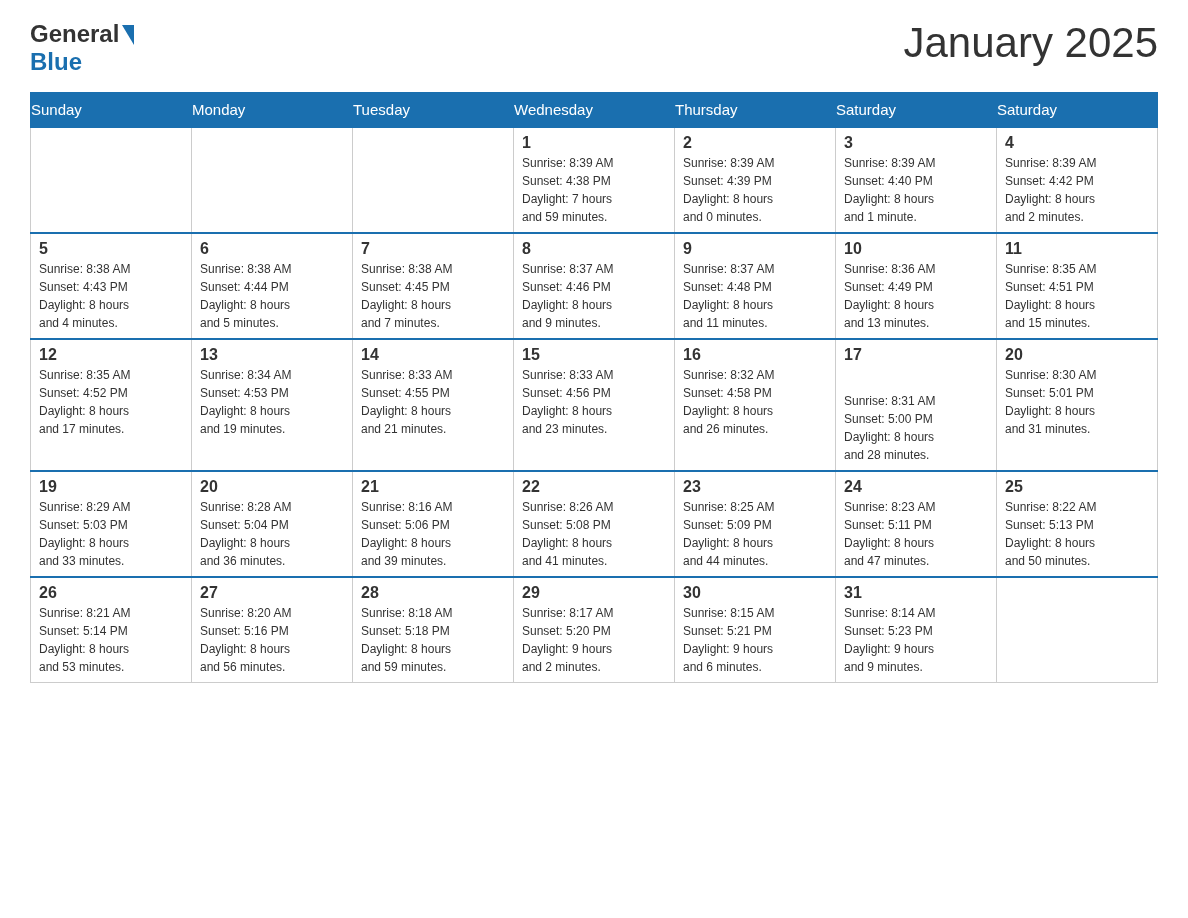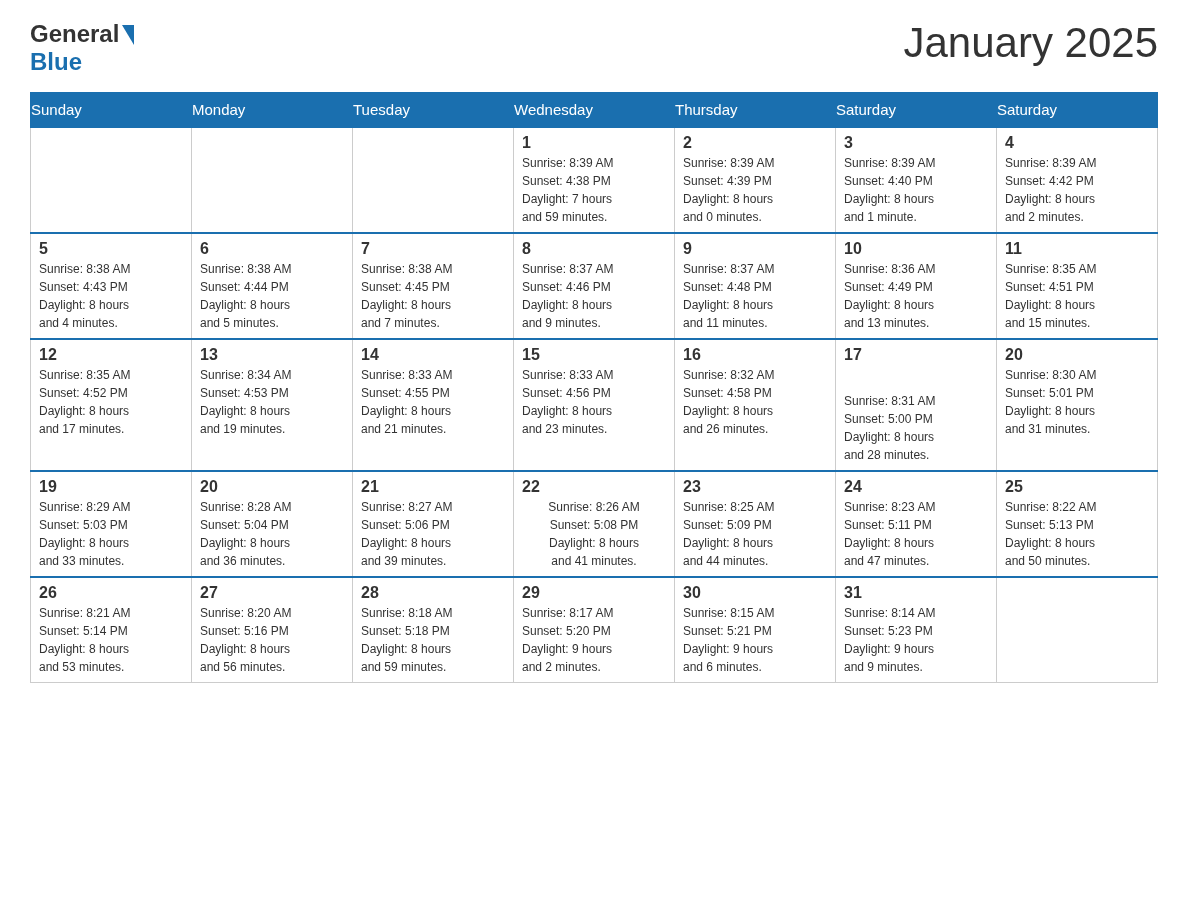--- a/index.html
+++ b/index.html
@@ -275,28 +275,28 @@
         </td>
         <td>
           <span class="day-number">20</span>
           <div class="day-info" style="white-space: pre-line;">Sunrise: 8:28 AM
 Sunset: 5:04 PM
 Daylight: 8 hours
 and 36 minutes.</div>
         </td>
         <td>
           <span class="day-number">21</span>
-          <div class="day-info" style="white-space: pre-line;">Sunrise: 8:27 AM
+          <div class="day-info" style="white-space: pre-line;">Sunrise: 8:16 AM
 Sunset: 5:06 PM
 Daylight: 8 hours
 and 39 minutes.</div>
         </td>
         <td>
           <span class="day-number">22</span>
-          <div class="day-info" style="white-space: pre-line; text-align: center;">Sunrise: 8:26 AM
+          <div class="day-info" style="white-space: pre-line;">Sunrise: 8:26 AM
 Sunset: 5:08 PM
 Daylight: 8 hours
 and 41 minutes.</div>
         </td>
         <td>
           <span class="day-number">23</span>
           <div class="day-info" style="white-space: pre-line;">Sunrise: 8:25 AM
 Sunset: 5:09 PM
 Daylight: 8 hours
 and 44 minutes.</div>

